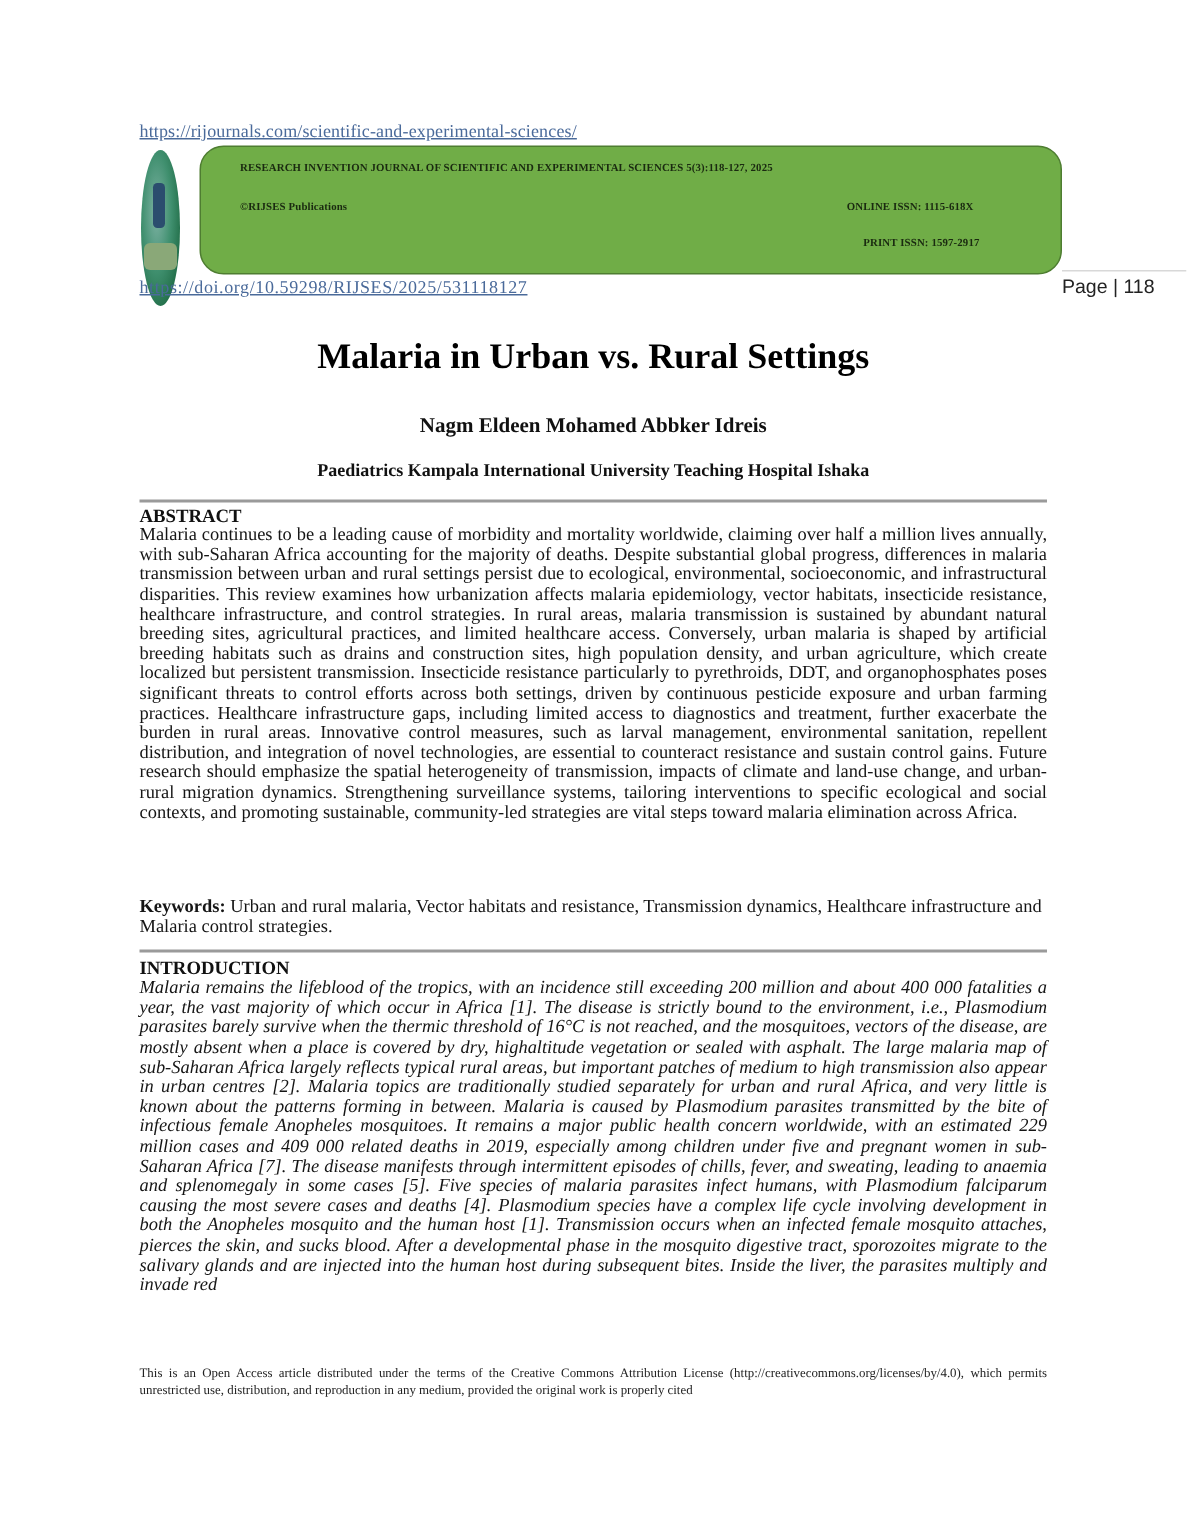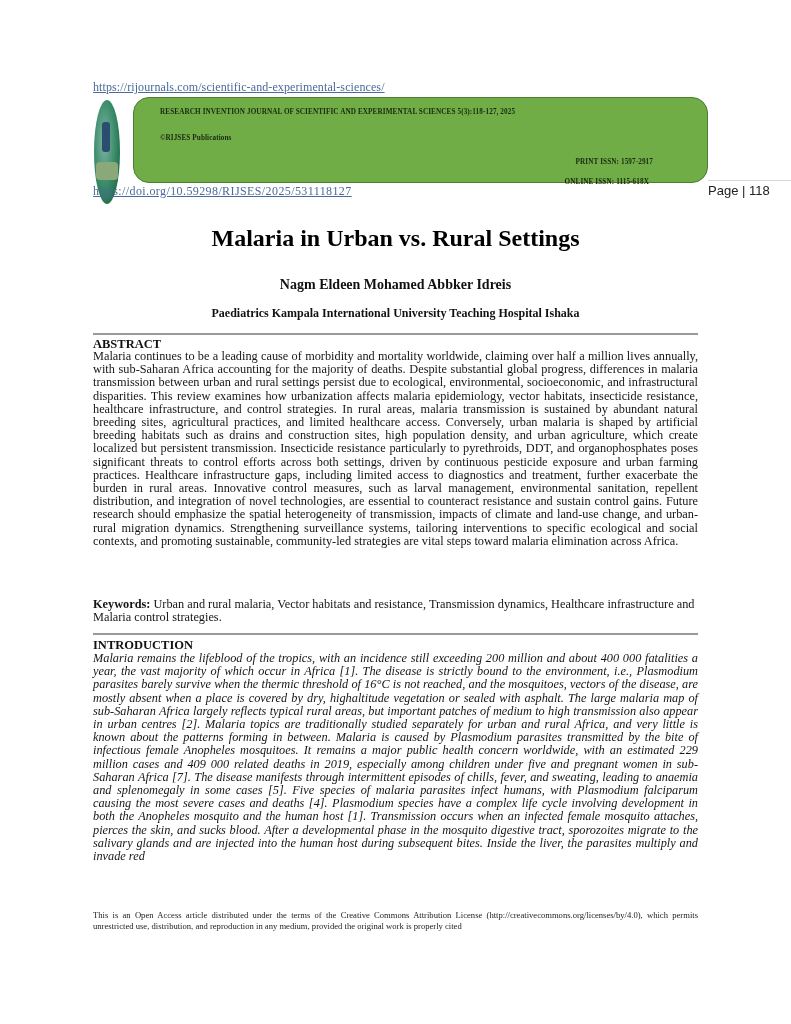--- a/index.html
+++ b/index.html
@@ -10,21 +10,21 @@
   .logo { position:absolute; left:94px; top:100px; width:26px; height:104px; border-radius:50%;
           background:radial-gradient(ellipse at 40% 40%, #7fb3a5 0%, #3f8f6e 45%, #1f6b45 80%);
           overflow:hidden; }
   .logo .fig { position:absolute; left:8px; top:22px; width:8px; height:30px; background:#2b4d6e; border-radius:3px; }
   .logo .base { position:absolute; left:2px; top:62px; width:22px; height:18px; background:#8aa878; border-radius:4px; }
   .header-box { position:absolute; left:133px; top:97px; width:575px; height:86px;
                 background:#70ad47; border:1px solid #4e7d31; border-radius:16px; box-sizing:border-box; }
   .hb-text { position:absolute; font-size:7.2px; font-weight:bold; color:#1a2a10; white-space:nowrap; letter-spacing:0.1px; }
   .hb-title { left:26px; top:10px; }
   .hb-pub { left:26px; top:36px; }
-  .hb-online { right:58px; top:36px;margin-top:44px; }
+  .hb-online { right:58px; top:36px; }
   .hb-print { right:54px; top:60px; }
   .doi { position:absolute; left:93px; top:184px; font-size:12px; color:#4a6a9a;
          text-decoration:underline; letter-spacing:0.4px; }
   .page-rule { position:absolute; left:708px; top:180px; width:83px; height:1px; background:#d8d8d8; }
   .page-num { position:absolute; left:708px; top:183px; font-family:"Liberation Sans", "DejaVu Sans", sans-serif;
               font-size:13px; color:#222; }
   .title { position:absolute; left:0; width:791px; top:225px; text-align:center; font-size:24px; font-weight:bold; color:#000000; }
   .author { position:absolute; left:0; width:791px; top:277px; text-align:center; font-size:14px; font-weight:bold; }
   .affil { position:absolute; left:0; width:791px; top:306px; text-align:center; font-size:12px; font-weight:bold; }
   .rule { position:absolute; left:93px; width:605px; height:2px; background:#9a9a9a; }

